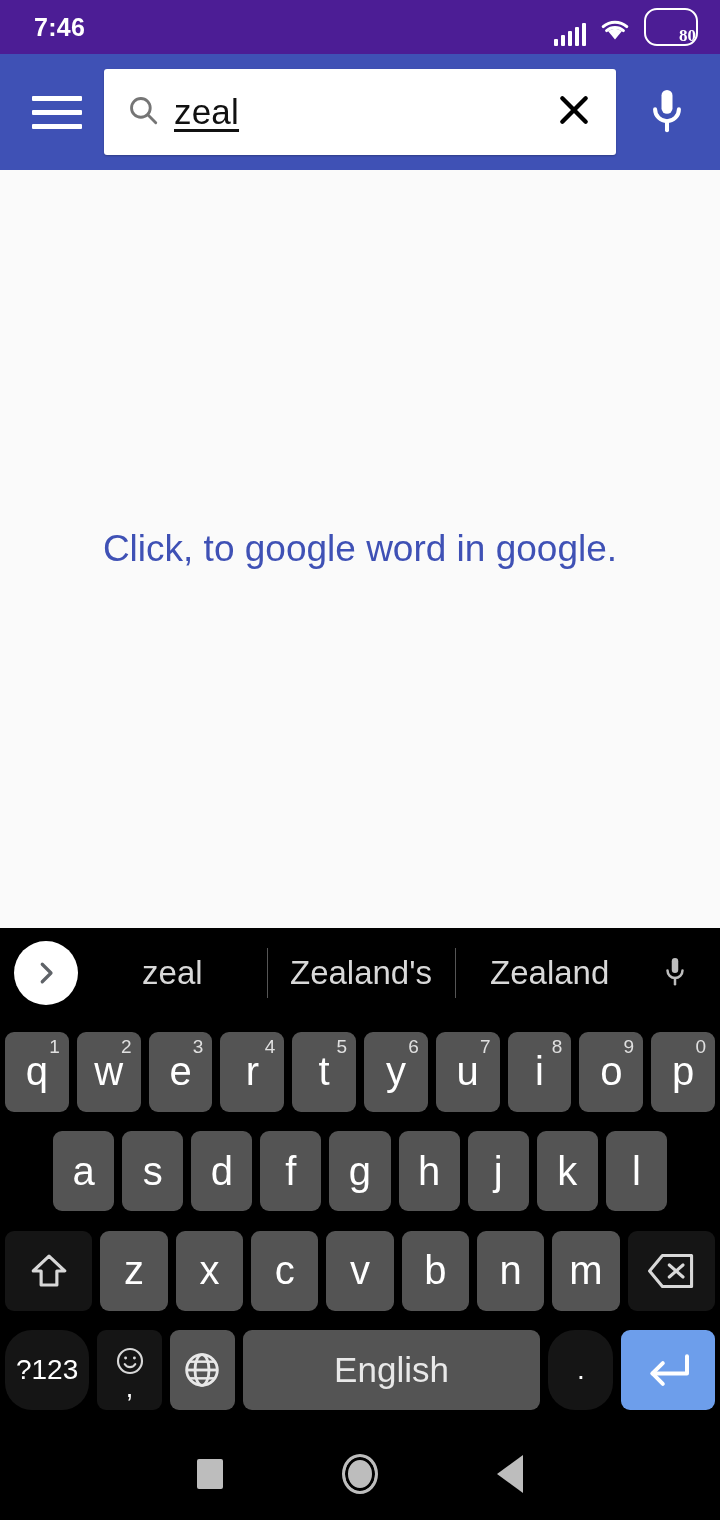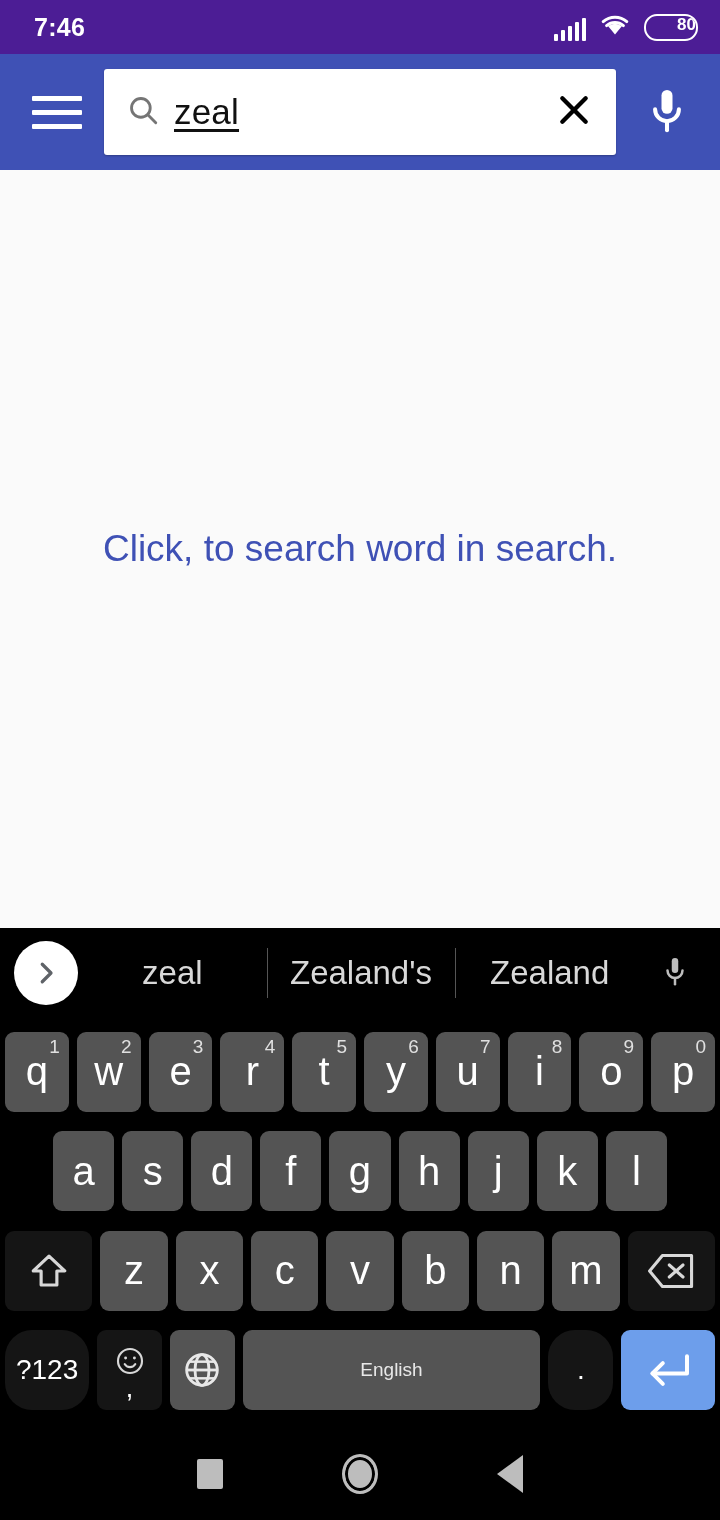--- a/index.html
+++ b/index.html
@@ -22,23 +22,23 @@
 
   .sig { display:flex; align-items:flex-end; gap:2.5px; height:24px; }
   .sig i { display:block; width:4.5px; background:#ffffff; border-radius:1px; }
   .sig i:nth-child(1){ height:7px; }
   .sig i:nth-child(2){ height:11px; }
   .sig i:nth-child(3){ height:15px; }
   .sig i:nth-child(4){ height:19px; }
   .sig i:nth-child(5){ height:23px; }
 
   .batt {
-    width:54px; height:27px; border:2.5px solid #ffffff; border-radius:13px;
-    display:flex; align-items:flex-start; justify-content:center;
-    position:relative; overflow:hidden;
+    width:54px; height:38px; border:2.5px solid #ffffff; border-radius:13px;
+    display:flex; align-items:flex-end; justify-content:center;
+    position:relative; overflow:hidden;font-family:Liberation Serif, serif;
   }
   .batt-fill { position:absolute; left:0; top:0; bottom:0; width:78%; background:#ffffff; opacity:.22; }
   .batt span { position:relative; color:#ffffff; font-size:17px; font-weight:bold; line-height:1; }
 
   
   .app-bar {
     height:116px; background:#3f51b5;
     display:flex; align-items:center; padding:0 18px 0 26px; gap:0;
   }
   .ham { width:62px; height:62px; display:flex; flex-direction:column; justify-content:center; gap:9px; padding:0 6px; flex:0 0 auto; }
@@ -90,21 +90,21 @@
   .krow { flex:1 1 0; display:flex; align-items:center; justify-content:center; gap:8px; padding:5px 0; }
 
   .key {
     background:#545454; border-radius:9px; color:#ffffff;
     display:flex; align-items:center; justify-content:center;
     position:relative; font-size:40px; font-weight:400;
     height:80px; flex:1 1 0; min-width:0;
     box-shadow:0 1px 0 rgba(0,0,0,.4);
   }
   .key.dark { background:#151515; }
-  .key.space { background:#545454; flex:4.6 1 0; font-size:19px; color:#e8e8e8; }
+  .key.space { background:#545454; flex:4.6 1 0; font-size:35px; color:#e8e8e8; }
   .key.enter { background:#6d9eeb; flex:1.45 1 0; }
   .key.fn { flex:1.3 1 0; }
   .key.sm { font-size:28px;border-radius:27px; }
   .key sup {
     position:absolute; top:5px; right:9px; font-size:19px; color:#e0e0e0;
     font-weight:400; line-height:1;
   }
   .row2 { padding-left:48px; padding-right:48px; }
   .key-emoji { display:flex; flex-direction:column; align-items:center; justify-content:center; gap:3px; }
   .key-emoji .cm { font-size:27px; line-height:.6; color:#ffffff; }
@@ -174,21 +174,21 @@
     <div class="mic-btn">
       <svg width="44" height="52" viewBox="0 0 24 28">
         <rect x="9" y="2" width="6" height="13" rx="3" fill="#fff"></rect>
         <path d="M5.5 12.5 a6.5 6.5 0 0 0 13 0" stroke="#fff" stroke-width="2.2" fill="none" stroke-linecap="round"></path>
         <line x1="12" y1="19" x2="12" y2="24" stroke="#fff" stroke-width="2.2" stroke-linecap="round"></line>
       </svg>
     </div>
   </div>
 
   <div class="content">
-    <div class="hint">Click, to search word in search.</div>
+    <div class="hint">Click, to google word in google.</div>
   </div>
 
   <div class="keyboard">
 
     <div class="sugg-bar">
       <div class="sugg-expand">
         <svg width="30" height="30" viewBox="0 0 24 24">
           <polyline points="9,5 16,12 9,19" stroke="#5f6368" stroke-width="2.6" fill="none" stroke-linecap="round" stroke-linejoin="round"></polyline>
         </svg>
       </div>

